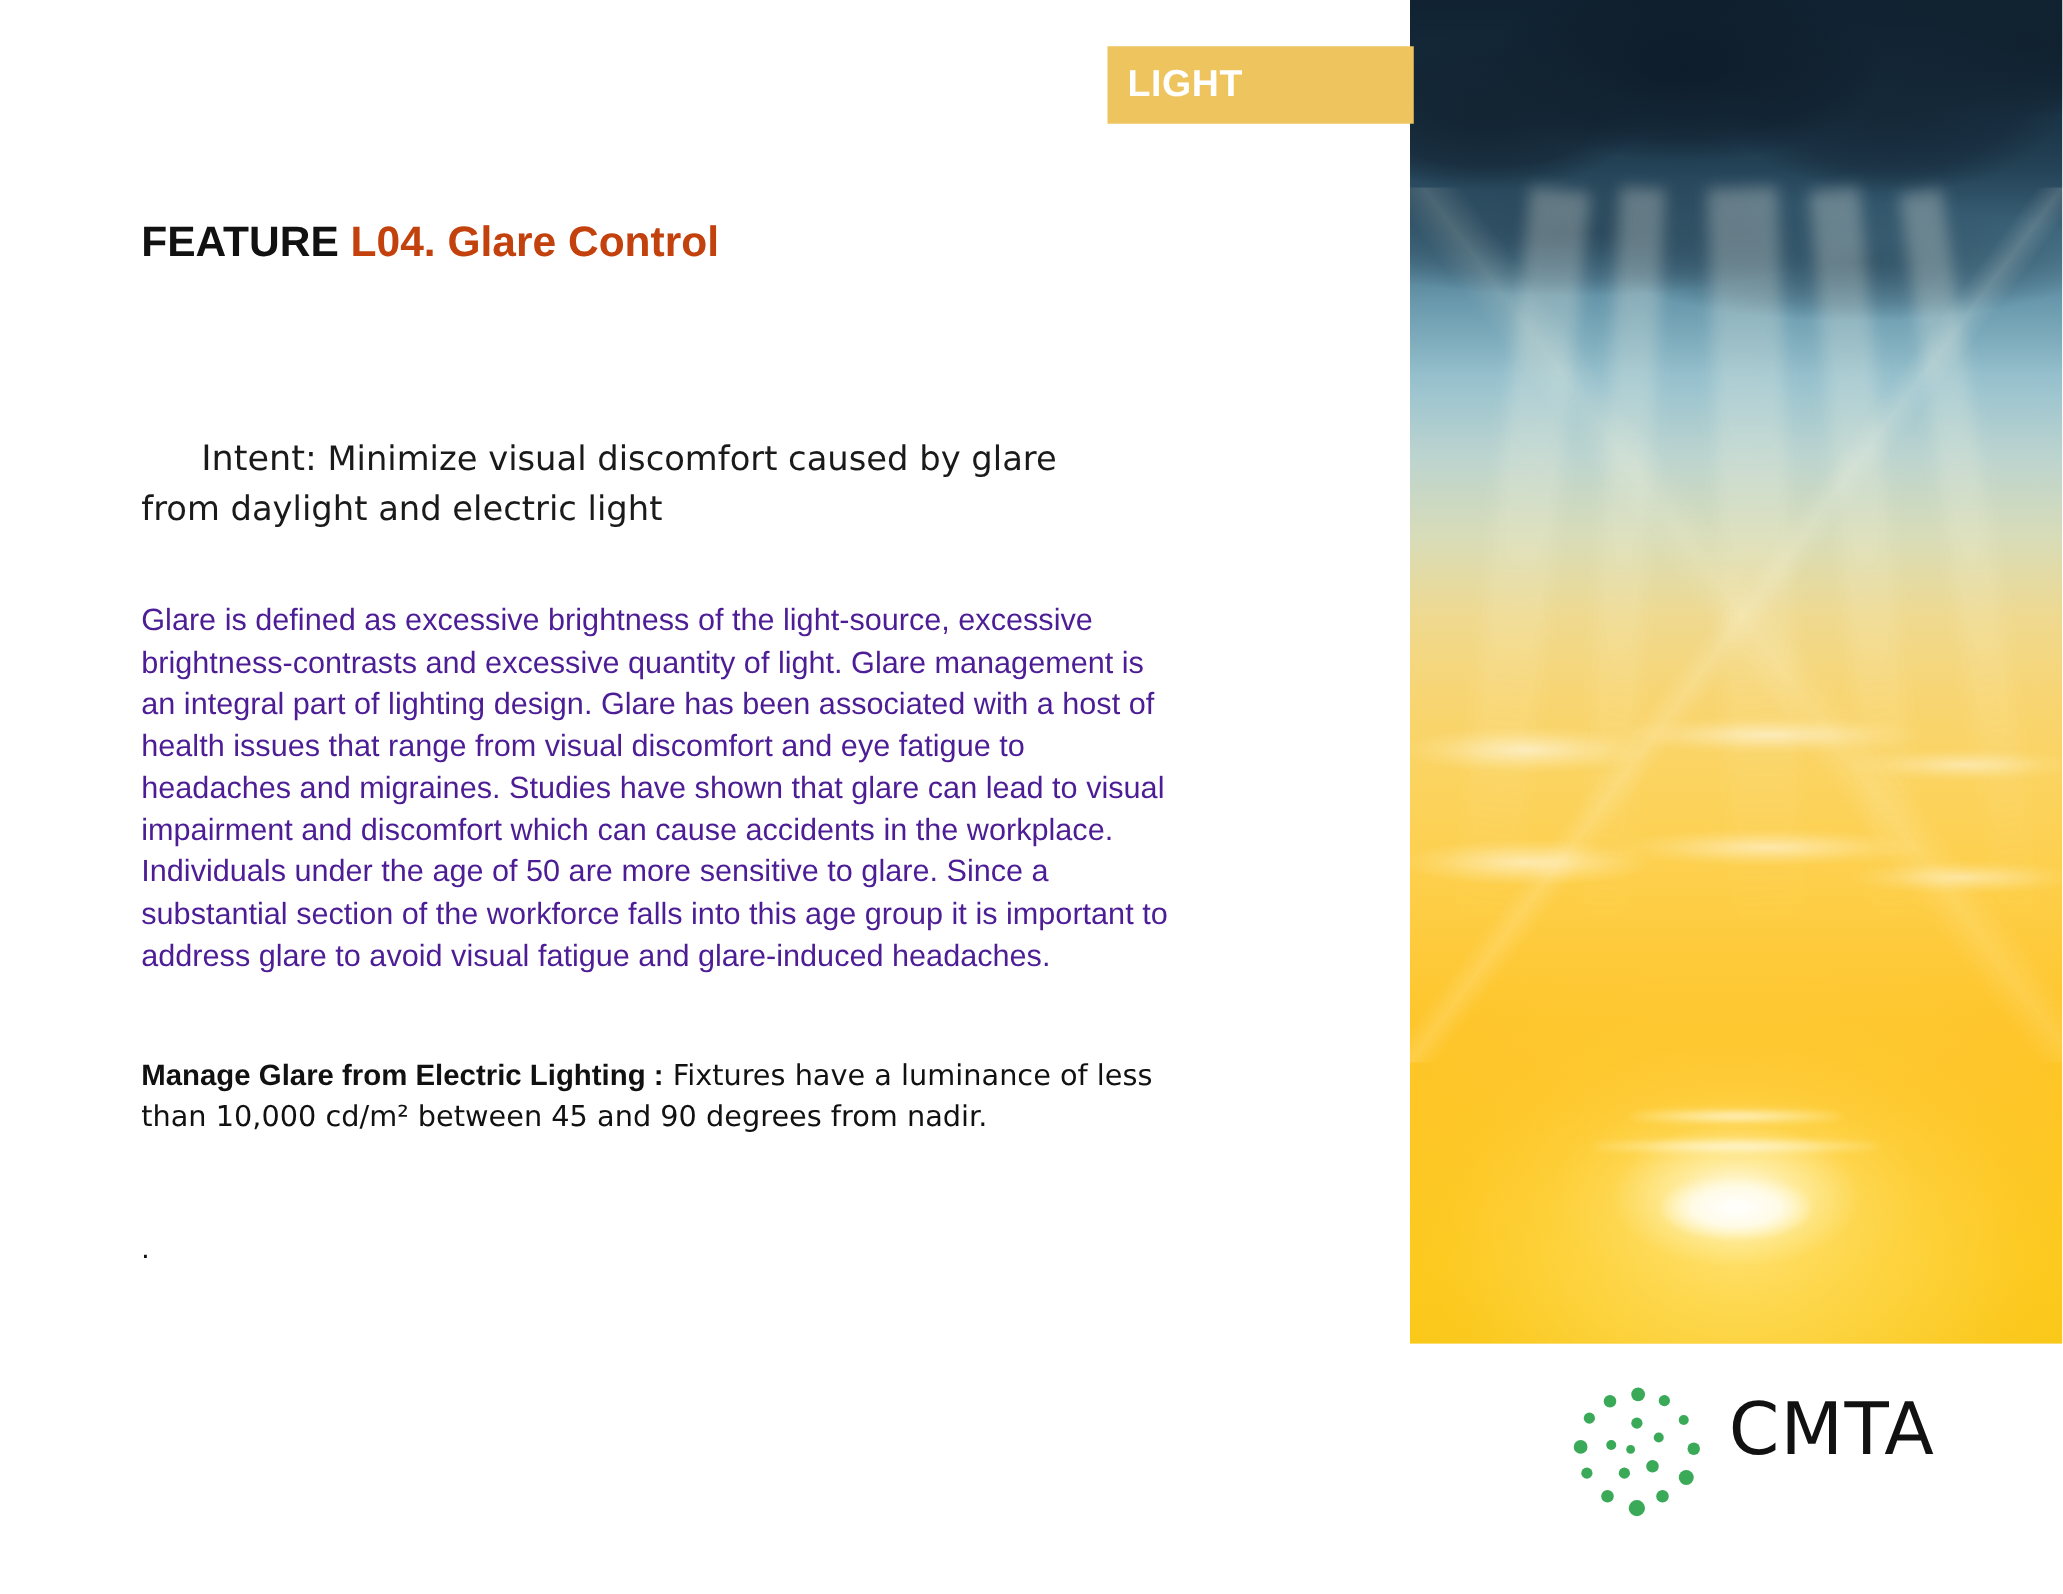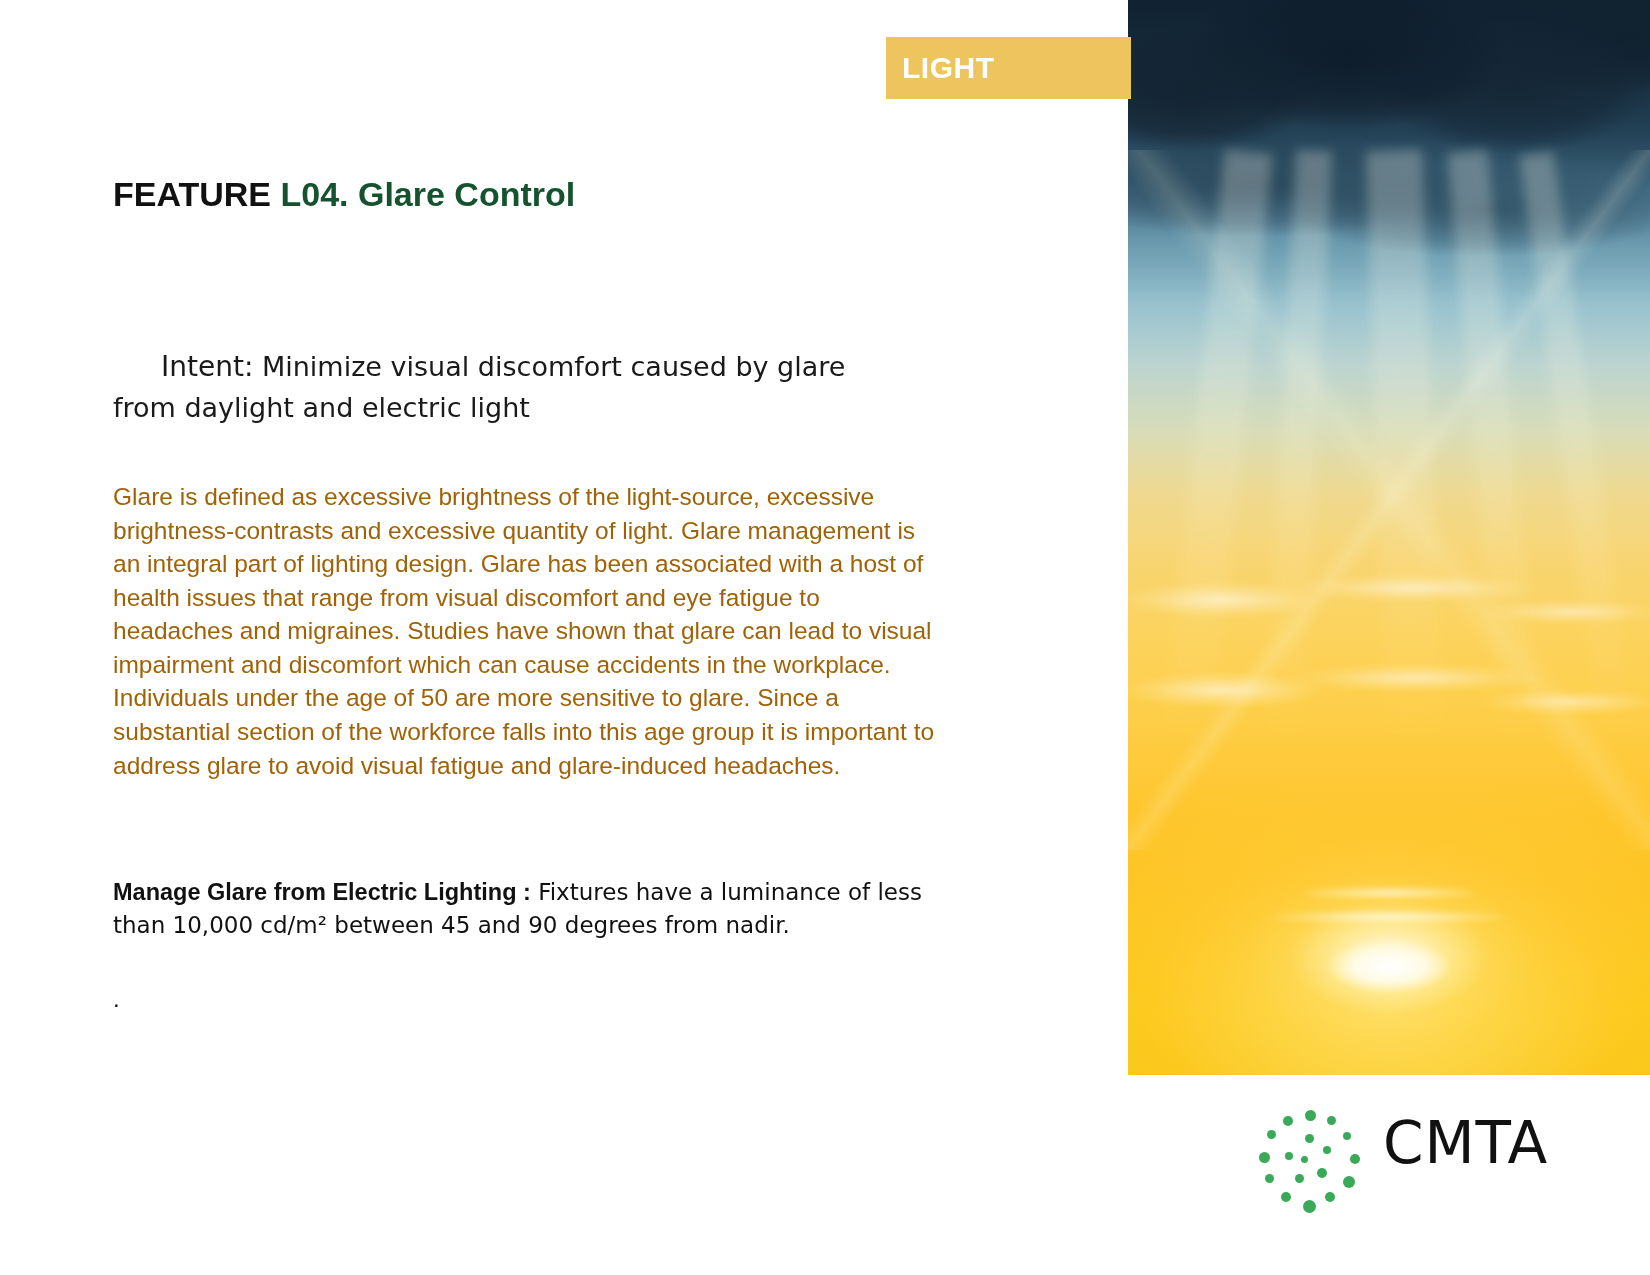--- a/index.html
+++ b/index.html
@@ -164,21 +164,21 @@
   .feature-title {
     position: absolute;
     top: 175px;
     left: 0;
     font-size: 34px;
     font-weight: bold;
     color: #111111;
     white-space: nowrap;
   }
   .feature-title .code {
-    color: #14532d;
+    color: #c2410c;
   }
 
   .intent {
     position: absolute;
     top: 347px;
     left: 0;
     width: 800px;
     font-size: 27px;
     line-height: 1.45;
     color: #1a1a1a;
@@ -189,27 +189,27 @@
     margin-left: 48px;
   }
 
   .body-text {
     position: absolute;
     top: 480px;
     left: 0;
     width: 830px;
     font-size: 24.5px;
     line-height: 1.37;
-    color: #a16207;
+    color: #4c1d95;
     font-family: "Liberation Sans", sans-serif;
   }
 
   .manage {
     position: absolute;
-    top: 876px;
+    top: 844px;
     left: 0;
     width: 830px;
     font-size: 23px;
     line-height: 1.42;
     color: #111111;
     font-family: "DejaVu Sans", sans-serif;
   }
   .manage .manage-label {
     font-weight: bold;
     font-family: "Liberation Sans", sans-serif;

